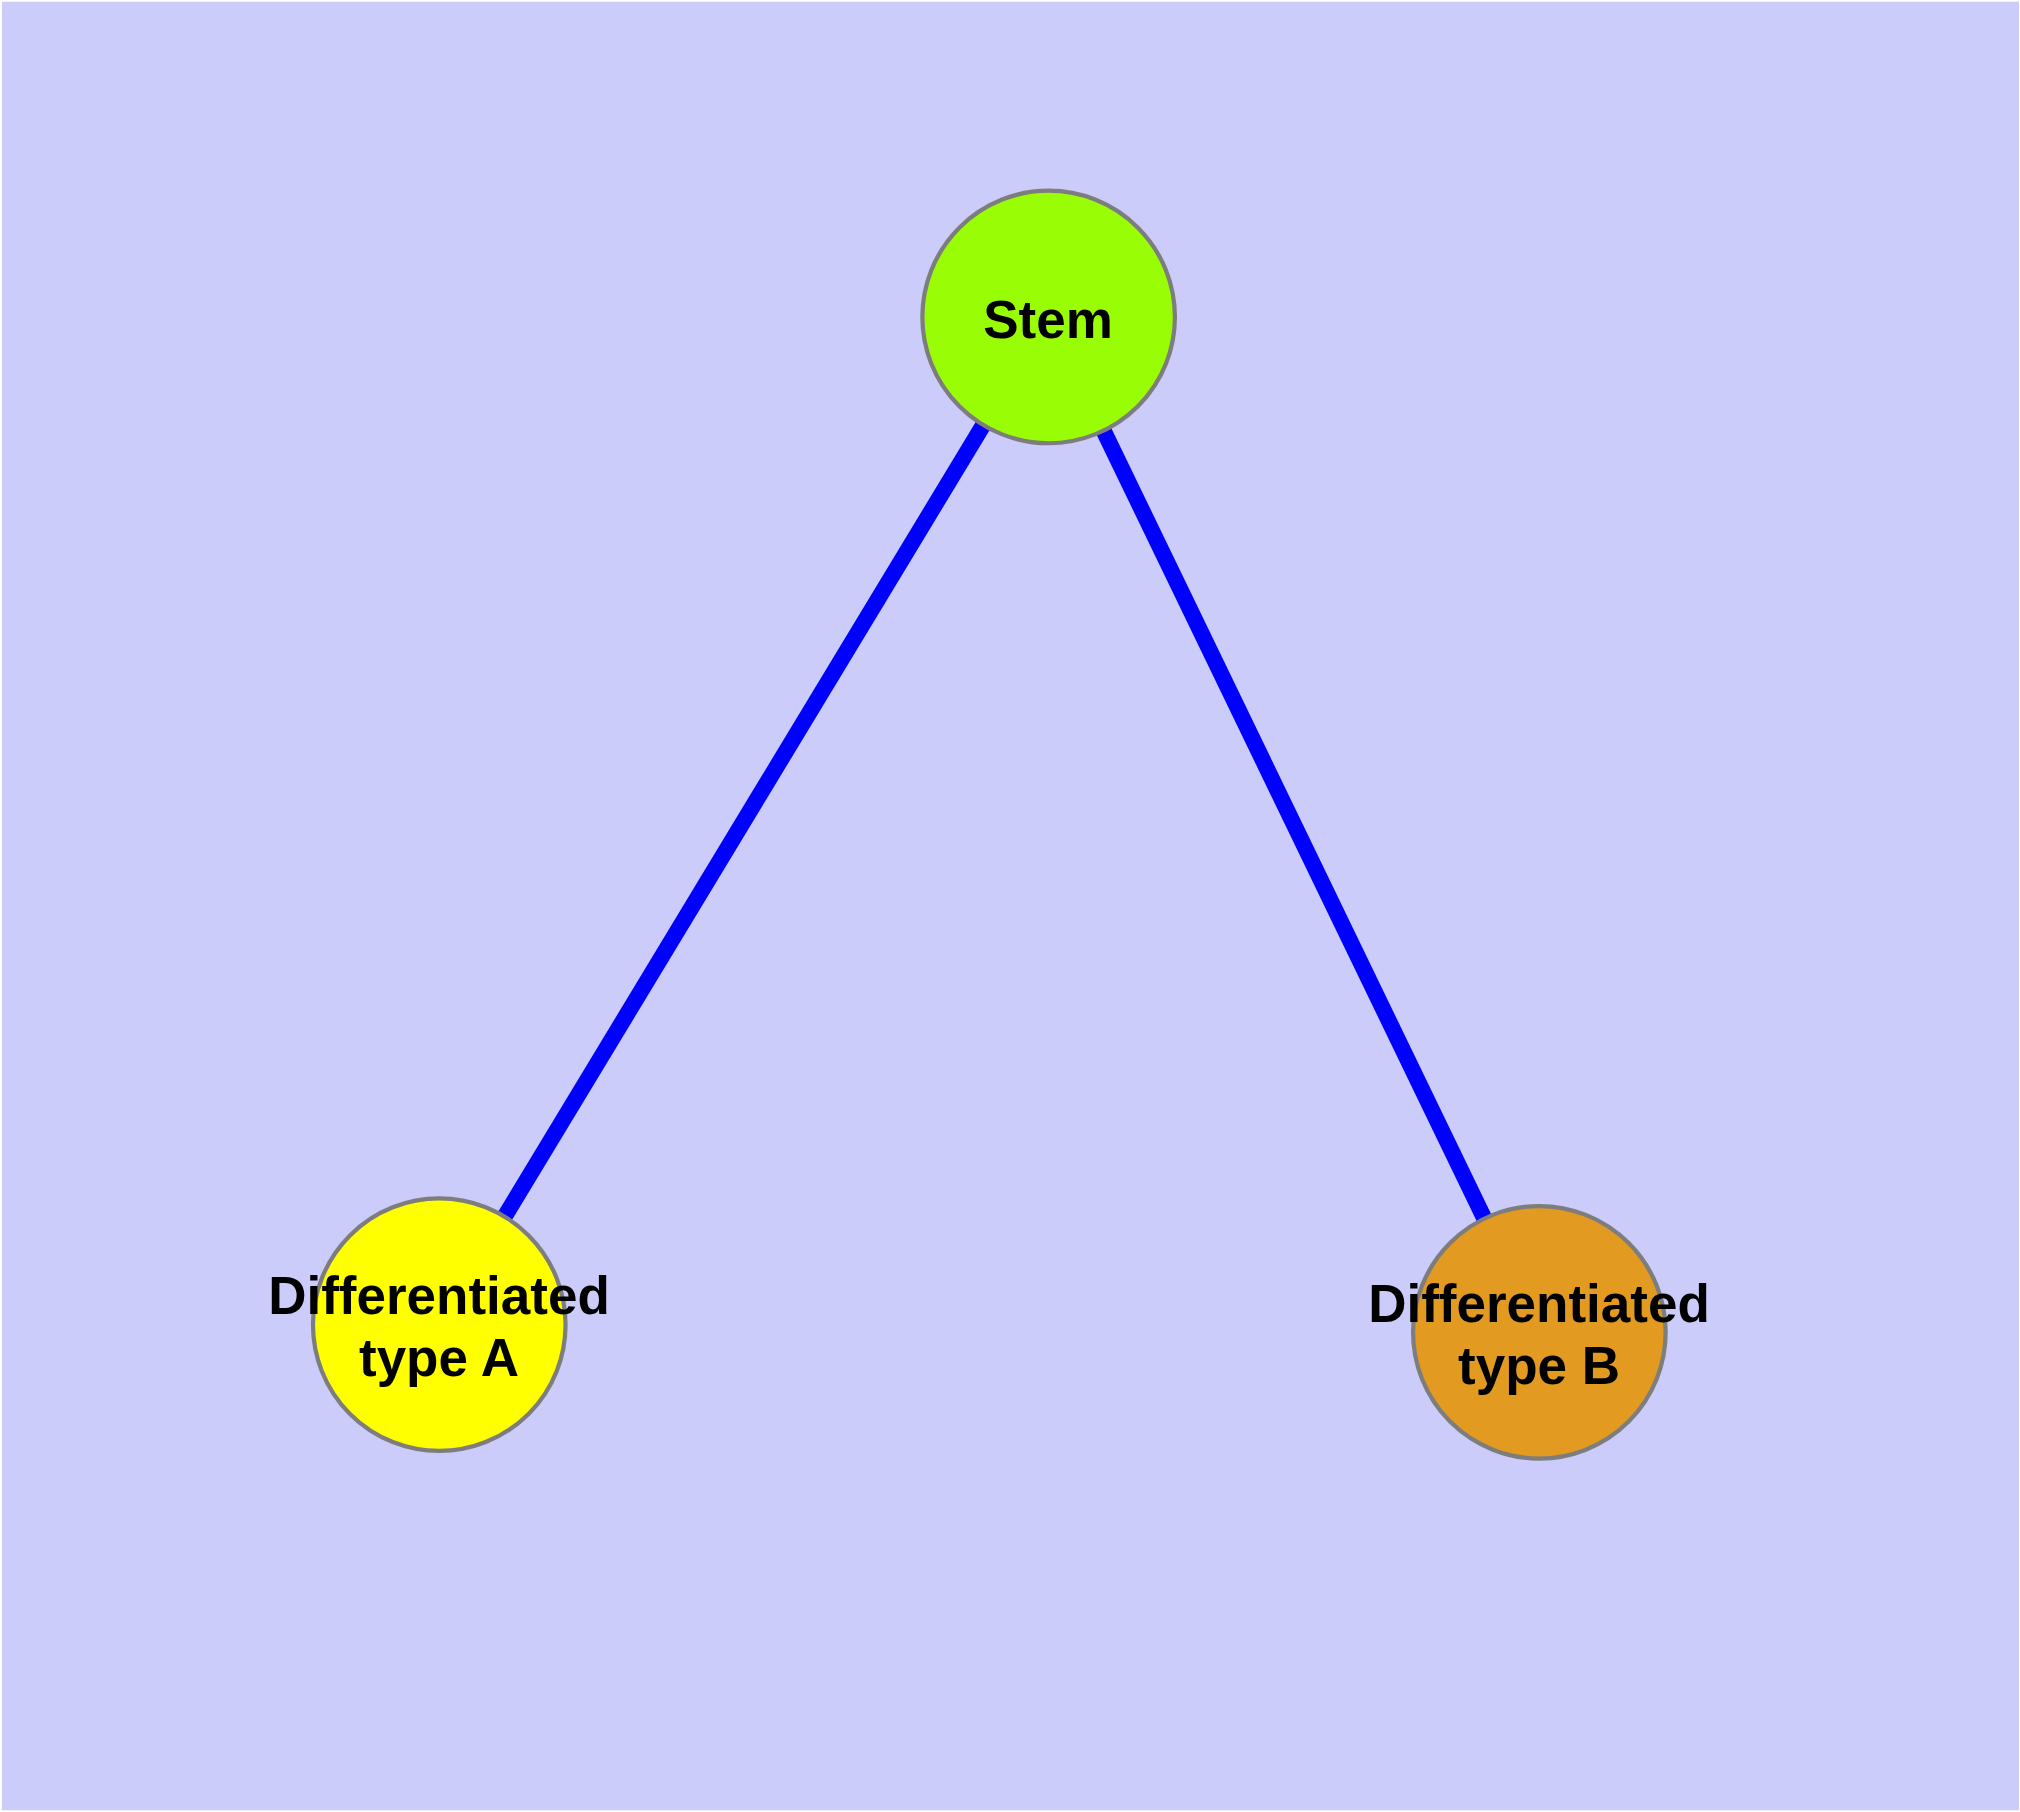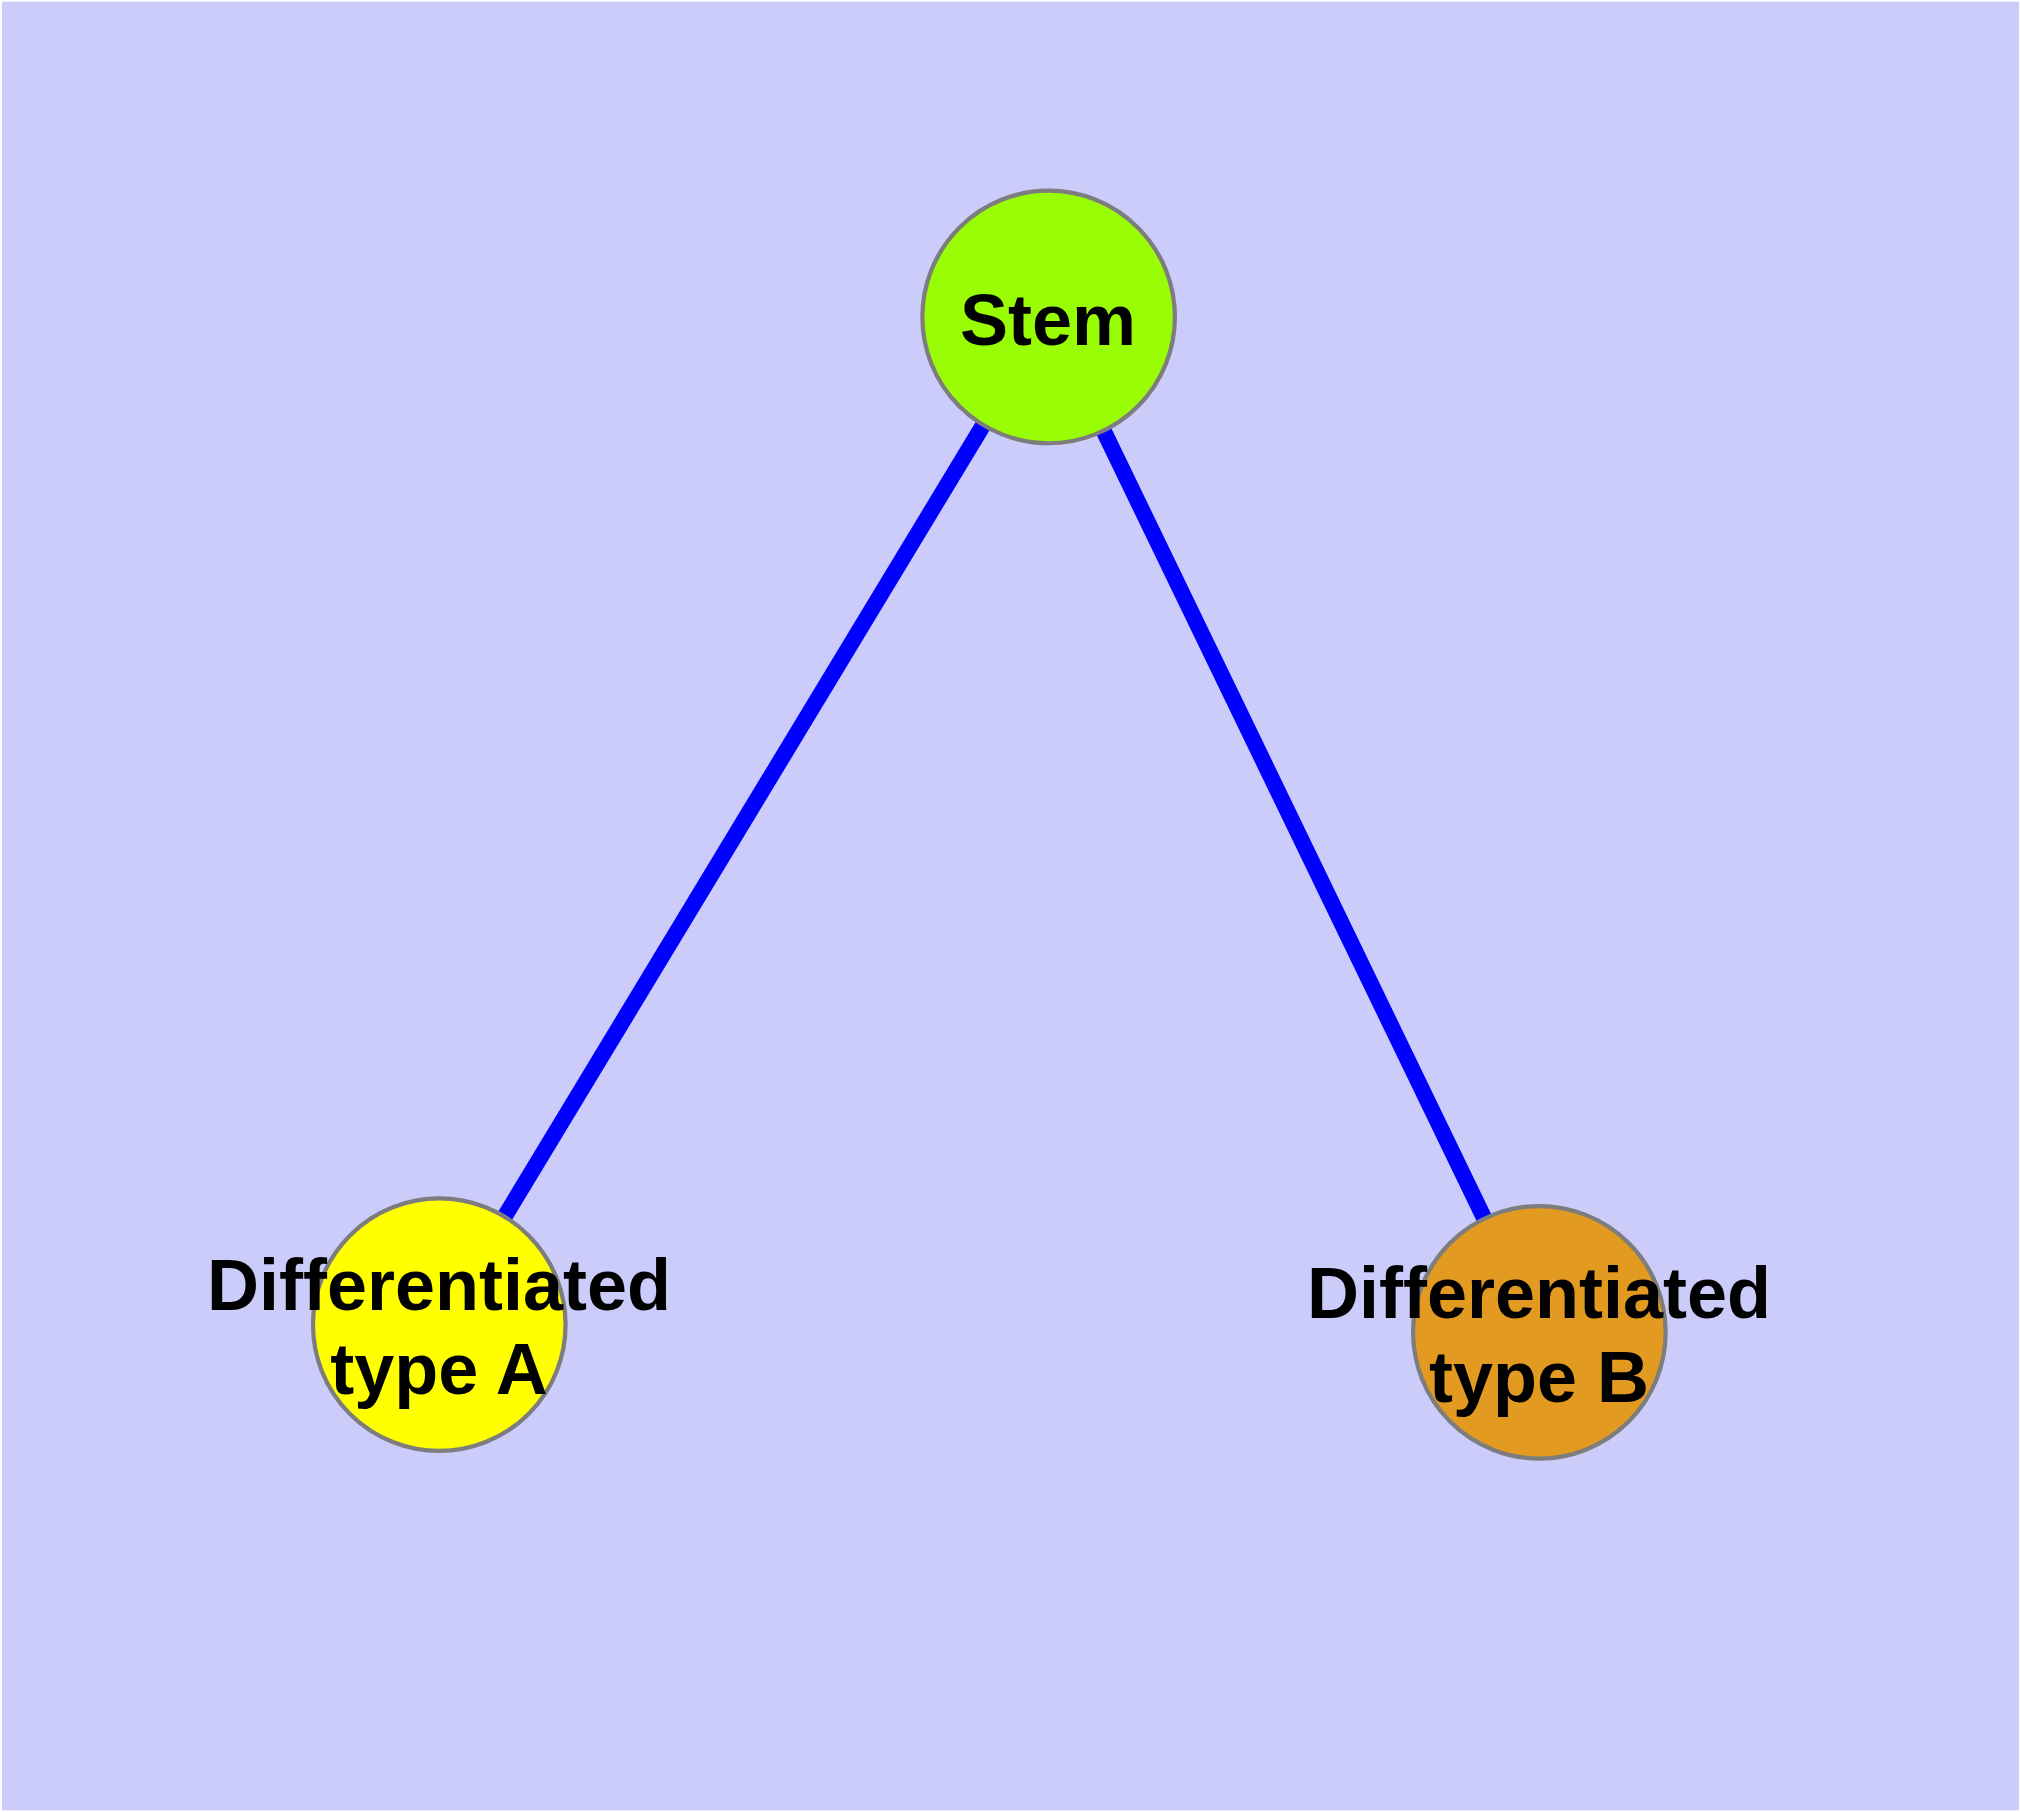--- a/index.html
+++ b/index.html
@@ -25,21 +25,21 @@
   }
   .node {
     stroke: #7D7D7D;
     stroke-width: 5px;
   }
   .label {
     position: absolute;
     transform: translate(-50%, -50%);
     font-family: "Liberation Sans", sans-serif;
     font-weight: 700;
-    font-size: 72px;
+    font-size: 53px;
     line-height: 1.17;
     color: #000000;
     text-align: center;
     white-space: pre-line;
     pointer-events: none;
   }
   .label-stem { left: 1048px; top: 320px; }
   .label-a    { left: 439px;  top: 1327px; }
   .label-b    { left: 1539px; top: 1335px; }
 </style>

